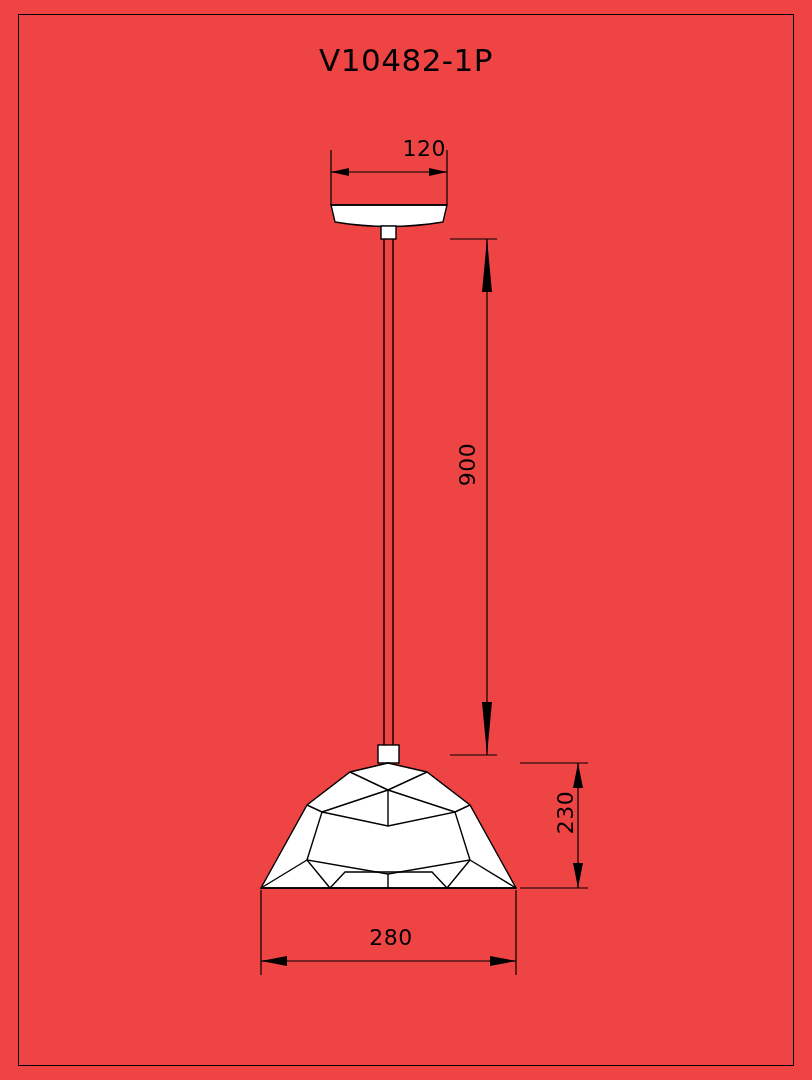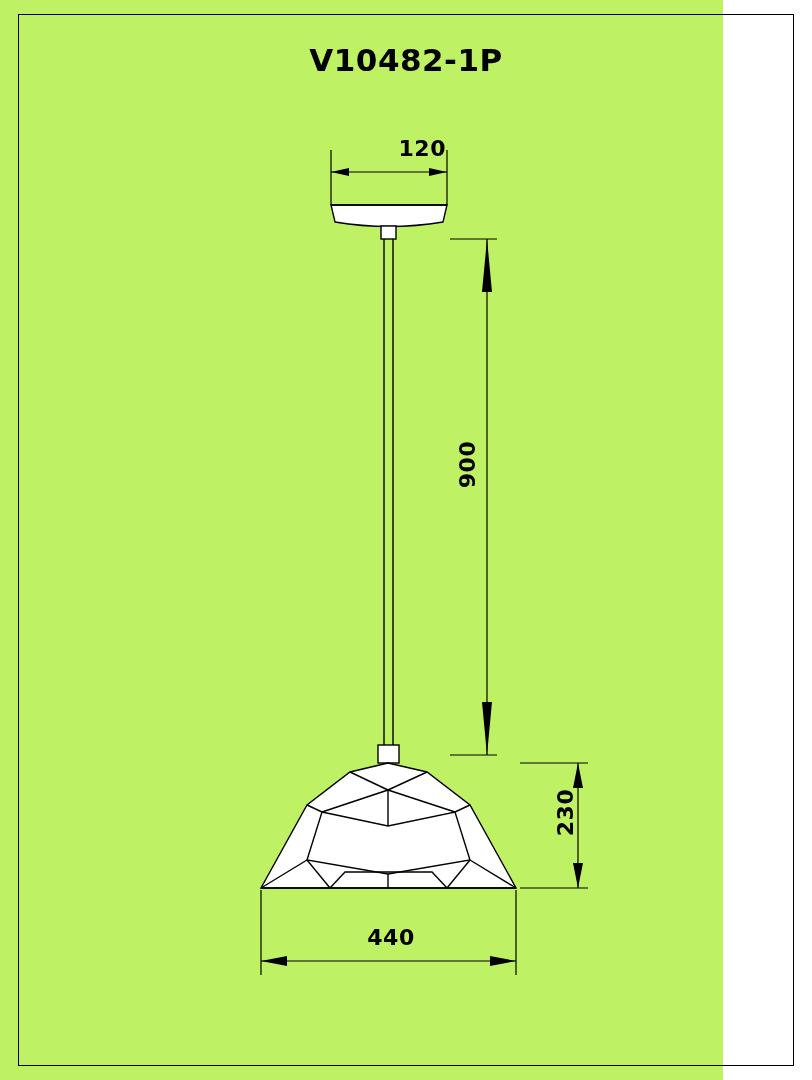--- a/index.html
+++ b/index.html
@@ -8,24 +8,23 @@
     background: #ffffff;
   }
   body {
     width: 812px;
     height: 1080px;
     font-family: "DejaVu Sans", sans-serif;
     overflow: hidden;
   }
   #sheet {
     position: relative;
-    width: 723px;
+    width: 812px;
     height: 1080px;
-    background: #bef264;
-    font-weight: bold;
+    background: #ef4444;
   }
   .frame {
     position: absolute;
     left: 18px;
     top: 14px;
     width: 776px;
     height: 1052px;
     border: 1px solid #000000;
     box-sizing: border-box;
   }
@@ -187,15 +186,15 @@
         <polygon points="261,961 287,956 287,966"></polygon>
         <polygon points="516,961 490,956 490,966"></polygon>
       </g>
 
     </g>
   </svg>
 
   <div class="dimtext" id="dim-120-text">120</div>
   <div class="dimtext" id="dim-900-text">900</div>
   <div class="dimtext" id="dim-230-text">230</div>
-  <div class="dimtext" id="dim-380-text">440</div>
+  <div class="dimtext" id="dim-380-text">280</div>
 
 </div>
 
 </body></html>

